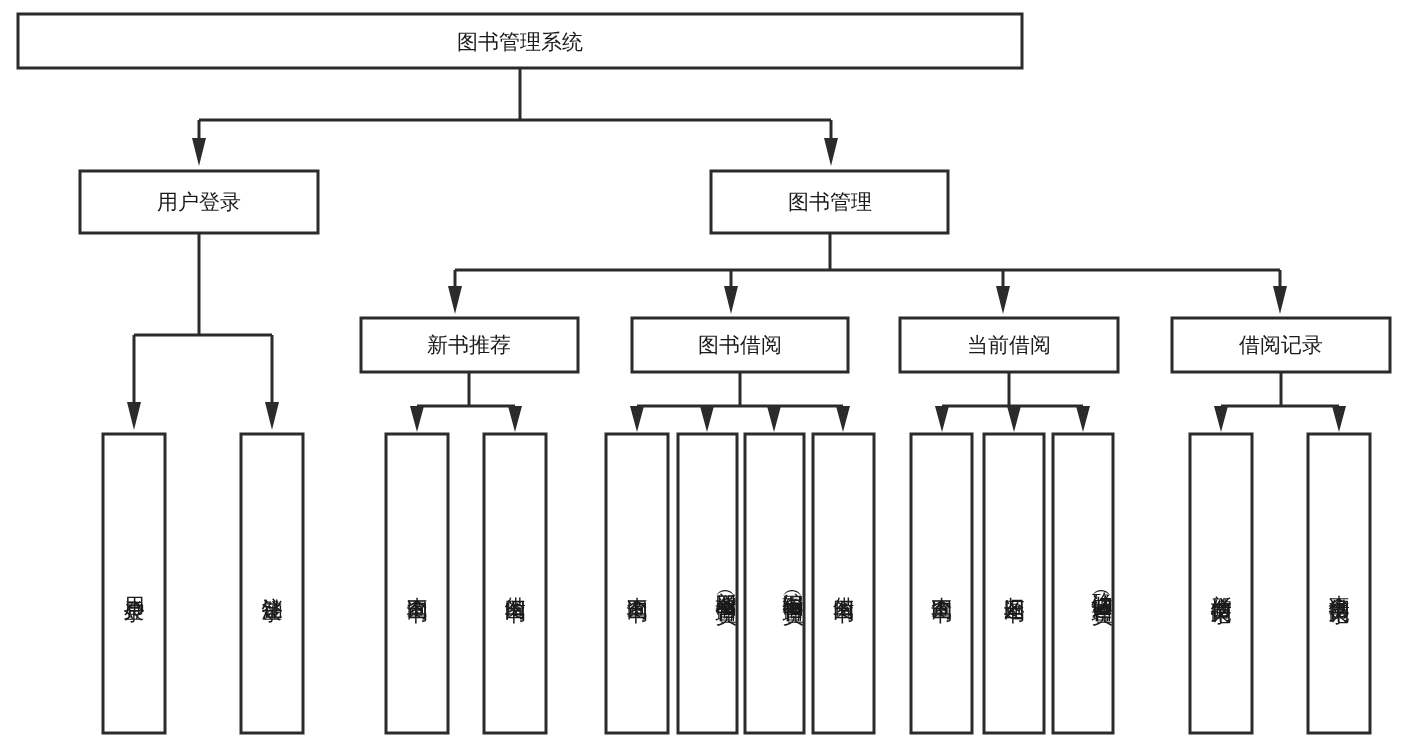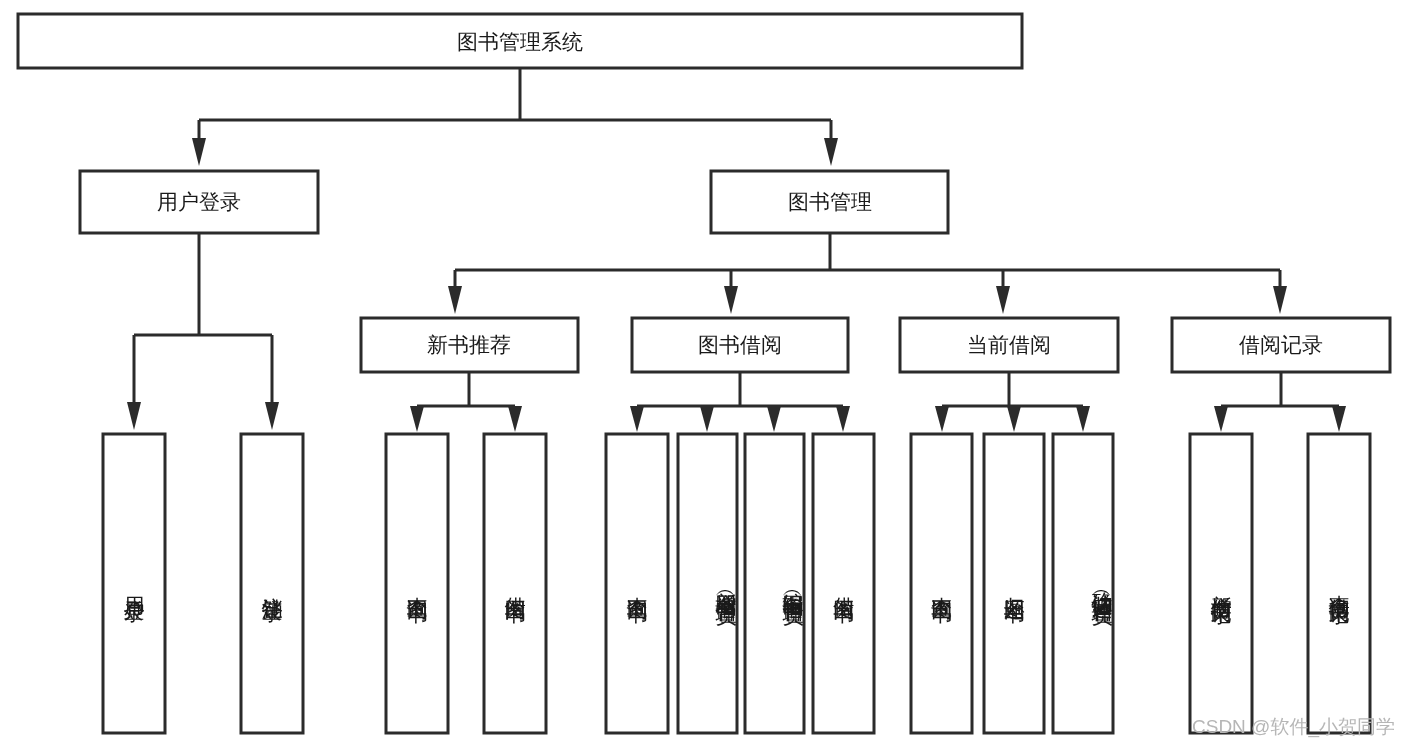--- a/index.html
+++ b/index.html
@@ -204,15 +204,14 @@
   <div class="node-label-v" style="left:606px; top:434px; width:62px; height:299px;">查询图书</div>
   <div class="node-label-v" style="left:678px; top:434px; width:59px; height:299px; align-items:flex-start;">新增图书（管理员）</div>
   <div class="node-label-v" style="left:745px; top:434px; width:59px; height:299px; align-items:flex-start;">编辑图书（管理员）</div>
   <div class="node-label-v" style="left:813px; top:434px; width:61px; height:299px;">借阅图书</div>
   <div class="node-label-v" style="left:911px; top:434px; width:61px; height:299px;">查询图书</div>
   <div class="node-label-v" style="left:984px; top:434px; width:60px; height:299px;">归还图书</div>
   <div class="node-label-v" style="left:1053px; top:434px; width:60px; height:299px; align-items:flex-start;">确认归还（管理员）</div>
   <div class="node-label-v" style="left:1190px; top:434px; width:62px; height:299px;">新增借阅记录</div>
   <div class="node-label-v" style="left:1308px; top:434px; width:62px; height:299px;">查询借阅记录</div>
 
-  <div class="watermark" style="left:1192px; top:714px;">CSDN @软件_小贺同学</div>
 
 </div>
 
 </body></html>

